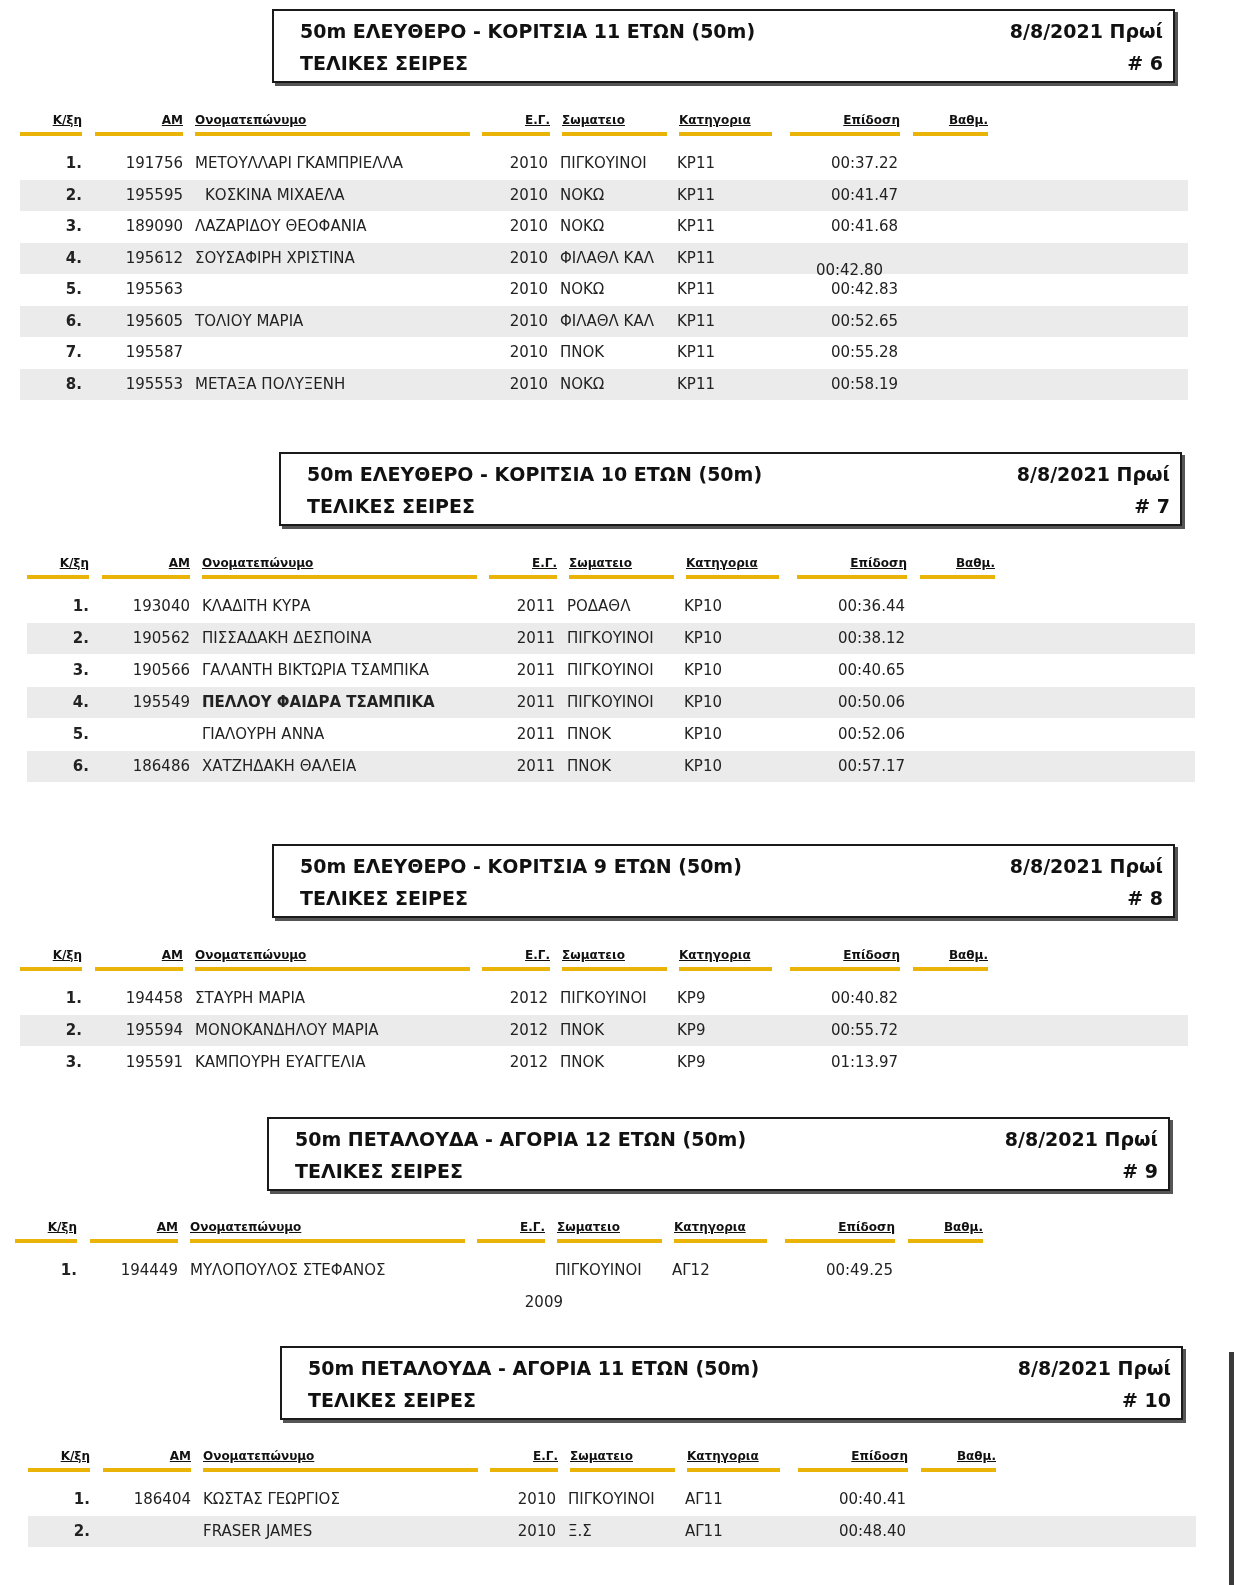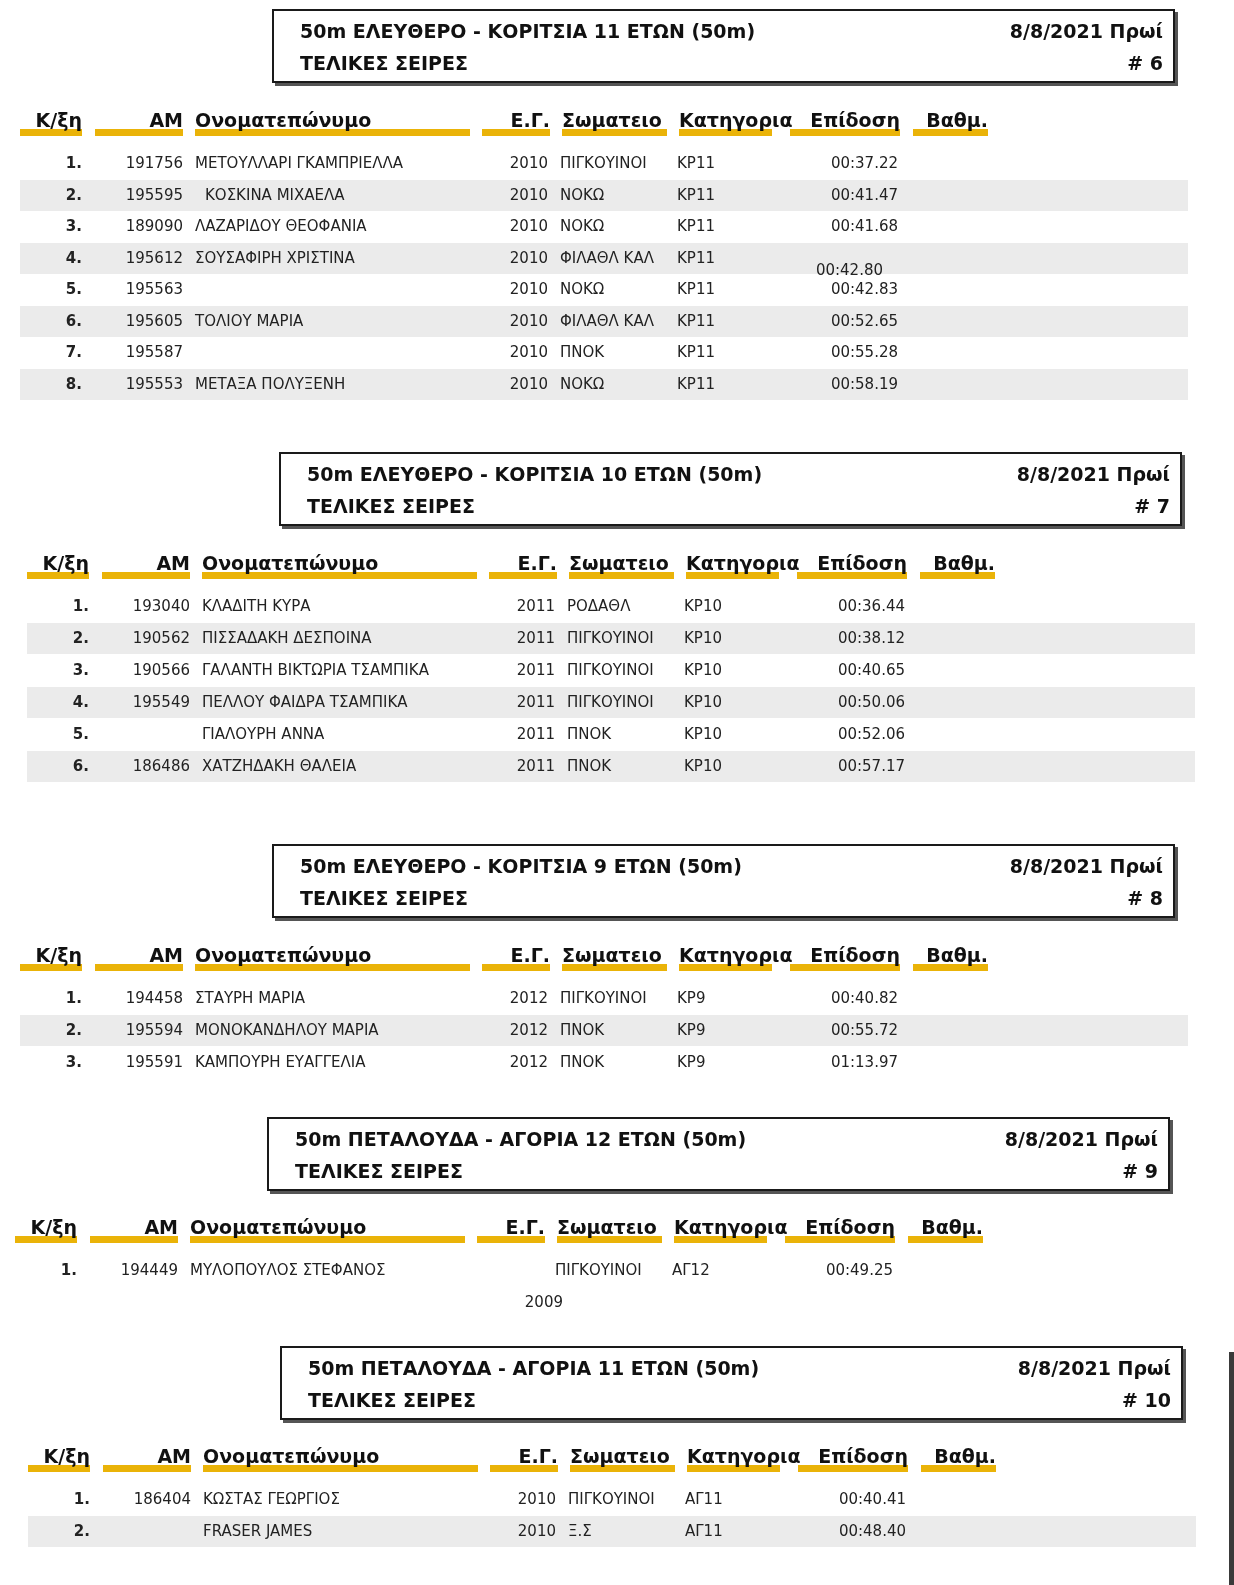--- a/index.html
+++ b/index.html
@@ -16,23 +16,23 @@
     .hdr-title, .hdr-date, .hdr-sub, .hdr-num {
       position: absolute; font-weight: bold; font-size: 19px; color: #111;
       white-space: nowrap;
     }
     .hdr-title { left: 26px; top: 9px; }
     .hdr-sub { left: 26px; top: 41px; }
     .hdr-date { right: 10px; top: 9px; }
     .hdr-num { right: 10px; top: 41px; }
 
     .col-head {
-      position: absolute; font-weight: bold; font-size: 19px; color: #111;
+      position: absolute; font-weight: bold; font-size: 12px; color: #111;
       white-space: nowrap; height: 26px; box-sizing: border-box;
-      border-bottom: 7px solid #eab308; line-height: 20px;
+      border-bottom: 4px solid #eab308; line-height: 20px; text-decoration: underline;
     }
     .col-head.r { text-align: right; }
     .row {
       position: absolute; height: 31px; font-size: 15px; color: #222;
     }
     .row.shade { background: #ebebeb; }
     .cell { position: absolute; top: 0; line-height: 31px; white-space: nowrap; }
     .cell.r { text-align: right; }
     .cell.b { font-weight: bold; }
     .scrollbar {
@@ -179,21 +179,21 @@
         <span class="cell" style="left: 175px; width: 273px;">ΓΑΛΑΝΤΗ ΒΙΚΤΩΡΙΑ ΤΣΑΜΠΙΚΑ</span>
         <span class="cell r" style="left: 460px; width: 68px;">2011</span>
         <span class="cell" style="left: 540px; width: 105px;">ΠΙΓΚΟΥΙΝΟΙ</span>
         <span class="cell" style="left: 657px; width: 93px;">ΚΡ10</span>
         <span class="cell r" style="left: 768px; width: 110px;">00:40.65</span>
         <span class="cell r" style="left: 893px; width: 75px;"></span>
       </div>
       <div class="row shade" style="left: 27px; top: 687px; width: 1168px;">
         <span class="cell r b" style="left: 0px; width: 62px;">4.</span>
         <span class="cell r" style="left: 75px; width: 88px;">195549</span>
-        <span class="cell" style="left: 175px; width: 273px;">ΠΕΛΛΟΥ ΦΑΙΔΡΑ ΤΣΑΜΠΙΚΑ</span>
+        <span class="cell" style="left: 175px; width: 273px; font-weight: bold;">ΠΕΛΛΟΥ ΦΑΙΔΡΑ ΤΣΑΜΠΙΚΑ</span>
         <span class="cell r" style="left: 460px; width: 68px;">2011</span>
         <span class="cell" style="left: 540px; width: 105px;">ΠΙΓΚΟΥΙΝΟΙ</span>
         <span class="cell" style="left: 657px; width: 93px;">ΚΡ10</span>
         <span class="cell r" style="left: 768px; width: 110px;">00:50.06</span>
         <span class="cell r" style="left: 893px; width: 75px;"></span>
       </div>
       <div class="row" style="left: 27px; top: 719px; width: 1168px;">
         <span class="cell r b" style="left: 0px; width: 62px;">5.</span>
         <span class="cell r" style="left: 75px; width: 88px;"></span>
         <span class="cell" style="left: 175px; width: 273px;">ΓΙΑΛΟΥΡΗ ΑΝΝΑ</span>

